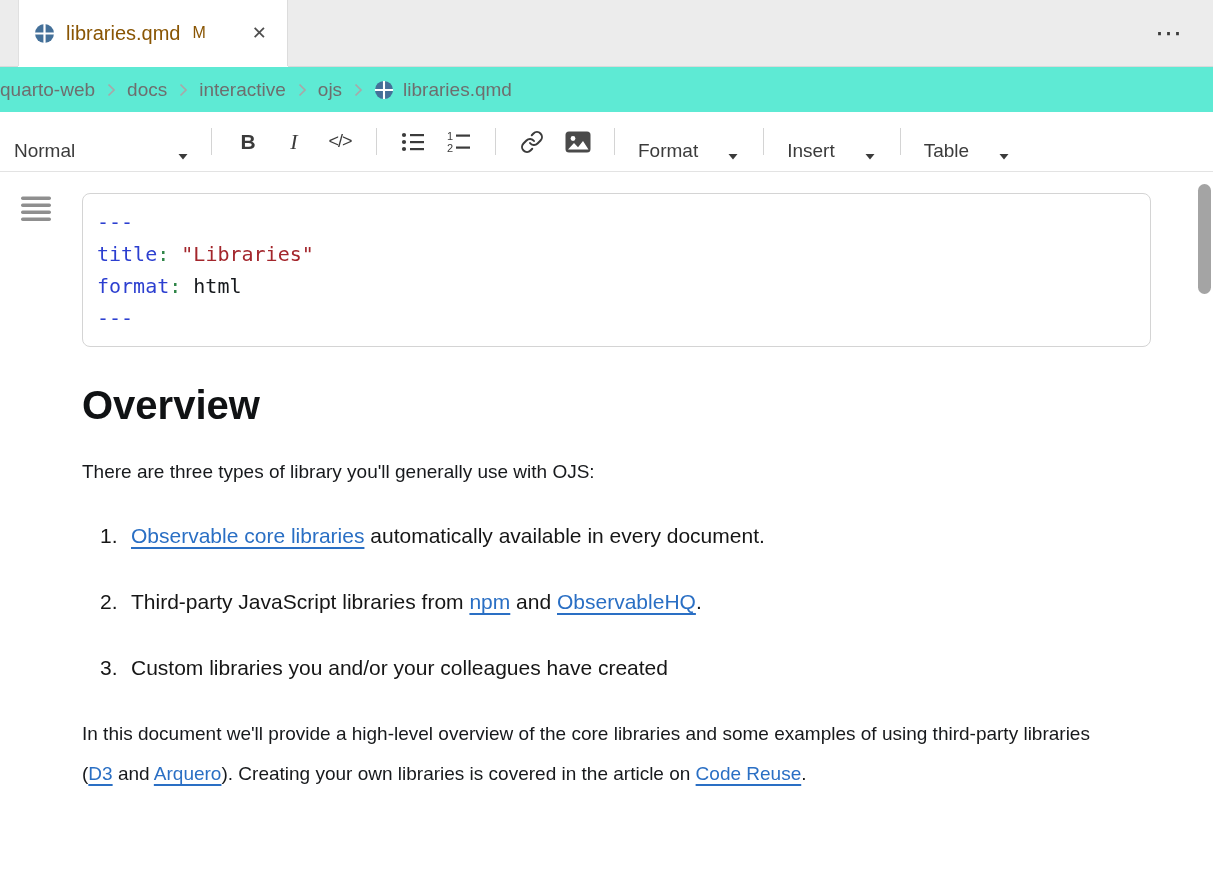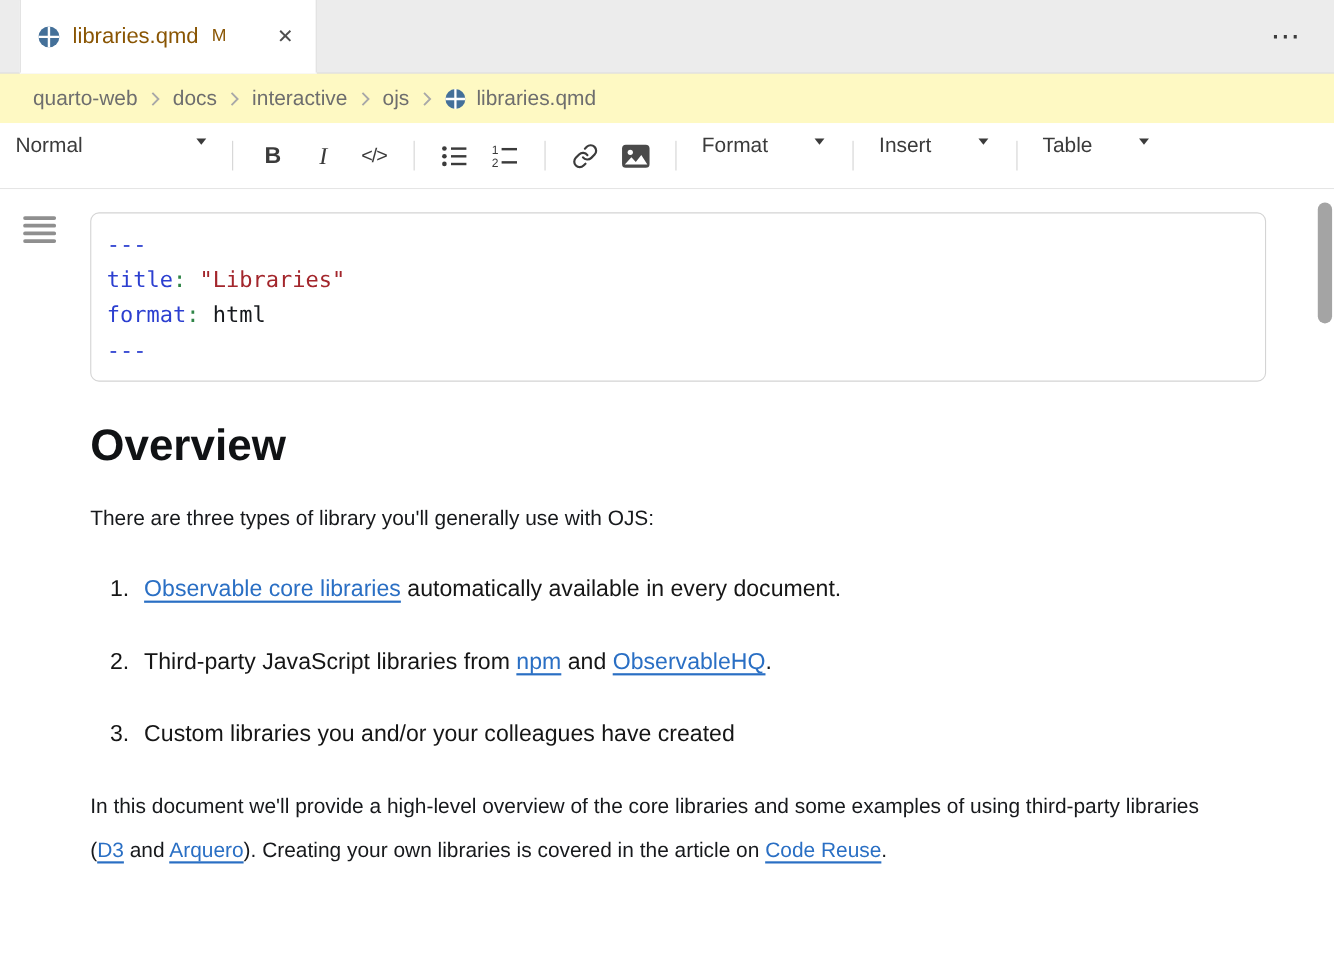--- a/index.html
+++ b/index.html
@@ -13,33 +13,33 @@
     padding: 0 20px 0 15px; border-left: 1px solid #e0e0e0; border-right: 1px solid #dcdcdc;
     box-shadow: 0 1px 0 0 #ffffff; cursor: pointer; }
   .tab-title { font-size: 20px; font-weight: 500; color: var(--tab-modified, #895503); margin-left: 11px; }
   .git-badge { font-size: 16px; font-weight: 500; color: var(--tab-modified, #895503); margin-left: 12px; }
   .tab-close { font-size: 18px; color: #4f4f4f; margin-left: 46px; line-height: 1; }
   .tabbar-spacer { flex: 1; }
   .overflow-btn { display: flex; align-items: center; padding: 0 30px; cursor: pointer; }
   .overflow-btn span { font-size: 27px; color: #3c3c3c; letter-spacing: 1px; }
 
   
-  .breadcrumb { height: 45px; background: #fef9c3; display: flex; align-items: center;
-    padding-left: 30px; font-size: 19px; color: #6e6e6e; }
+  .breadcrumb { height: 45px; background: #5eead4; display: flex; align-items: center;
+    font-size: 19px; color: #6e6e6e; }
   .crumb { cursor: pointer; }
   .crumb-sep { margin: 0 7px; display: flex; align-items: center; }
   .crumb-icon { margin-right: 9px; display: flex; align-items: center; }
 
   
   .toolbar { height: 60px; background: #fff; display: flex; align-items: center;
     padding-left: 12px; border-bottom: 1px solid #e3e3e3; font-size: 19px; color: #3b3b3b; }
   .tb-sep { border-left: 1px solid #d4d4d4; height: 27px; margin: 0 13px; }
   .tb-btn { min-width: 46px; height: 40px; display: flex; align-items: center;
     justify-content: center; border-radius: 4px; cursor: pointer; }
-  .tb-dd { display: flex; align-items: flex-start; cursor: pointer; padding: 0 10px; height: 40px; gap: 12px; }
+  .tb-dd { display: flex; align-items: flex-end; cursor: pointer; padding: 0 10px; height: 40px; }
   .tb-dd .dd-label { margin-right: 28px; }
   .style-dd { width: 186px; justify-content: space-between; padding: 0 8px 0 2px; }
   .style-dd .dd-label { margin-right: 0; }
   .b-glyph { font-weight: 700; font-size: 21px; }
   .i-glyph { font-family: "Liberation Serif", serif; font-style: italic; font-size: 22px; }
   .code-glyph { font-size: 18px; letter-spacing: -1px; font-weight: 500; }
 
   
   .content { position: relative; height: 717px; background: #fff; }
   .drag-handle { position: absolute; left: 21px; top: 24px; cursor: grab; }

